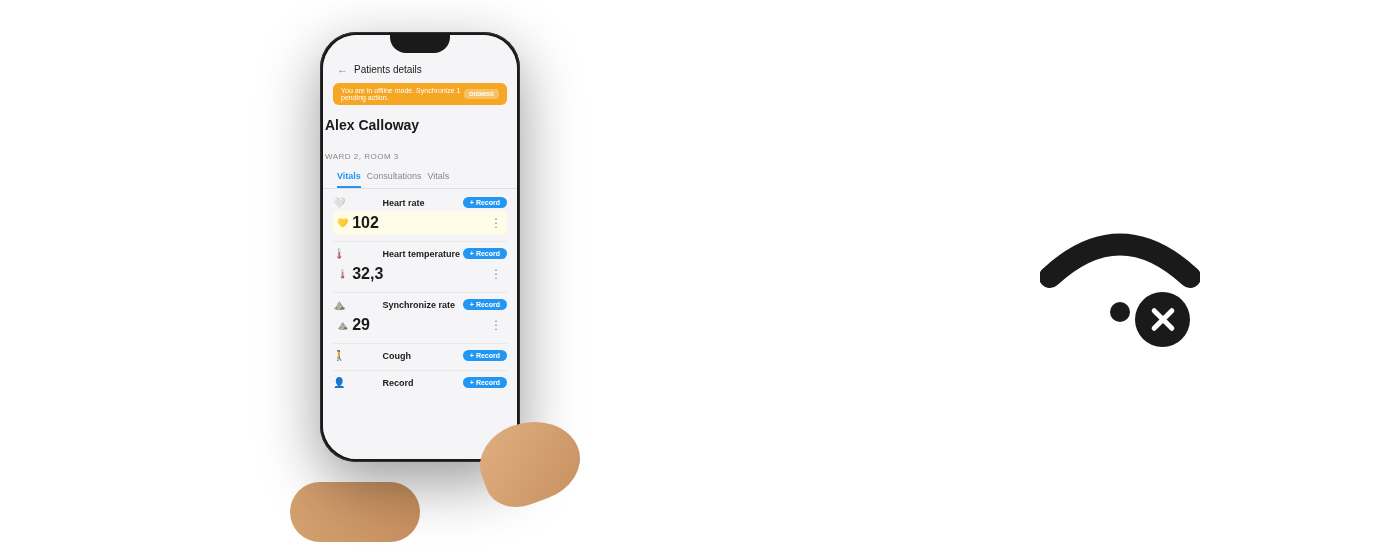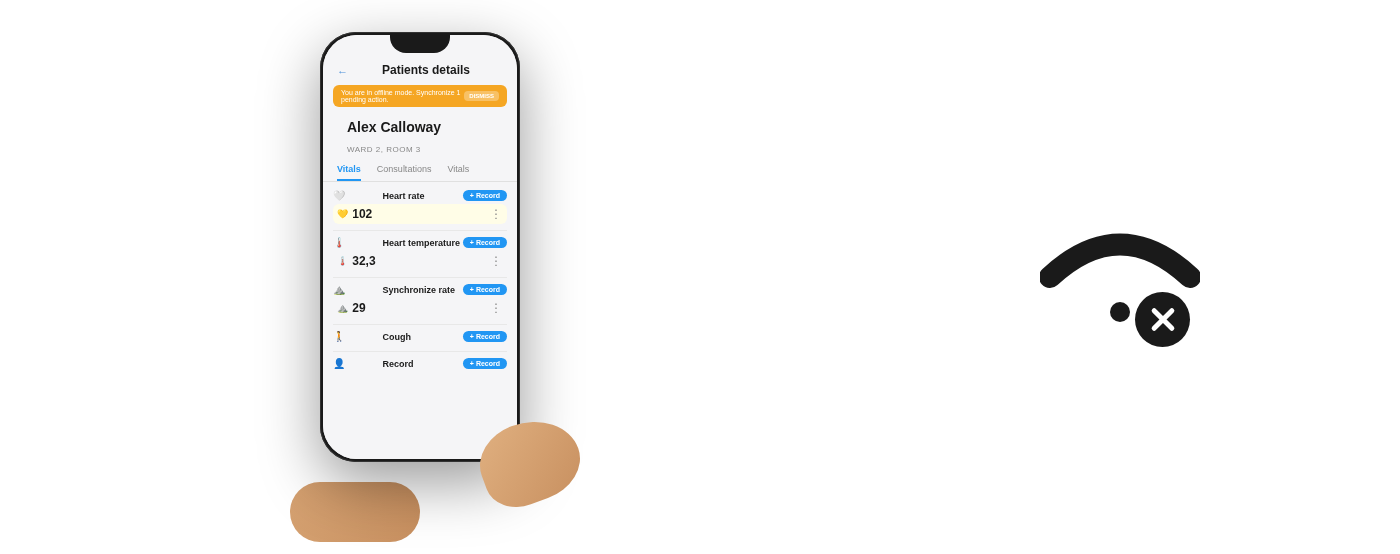--- a/index.html
+++ b/index.html
@@ -83,24 +83,23 @@
       gap: 6px;
     }
 
     .back-arrow {
       font-size: 11px;
       color: #4a90d9;
       font-weight: 600;
     }
 
     .header-title {
-      font-size: 12px;
-      font-weight: 700;
+      font-size: 10px;
+      font-weight: 400;
       color: #1a1a1a;
-      margin-left: 28px;
     }
 
     
     .offline-banner {
       background: #f5a623;
       margin: 4px 10px;
       border-radius: 6px;
       padding: 4px 8px;
       display: flex;
       justify-content: space-between;
@@ -117,41 +116,41 @@
       background: rgba(255,255,255,0.3);
       border-radius: 4px;
       padding: 2px 5px;
       font-size: 6px;
       color: white;
       font-weight: 600;
     }
 
     
     .patient-info {
-      padding: 8px 24px 4px;
+      padding: 8px 2px 4px;
     }
 
     .patient-name {
       font-size: 14px;
       font-weight: 700;
       color: #1a1a1a;
     }
 
     .patient-ward {
       font-size: 8px;
       color: #888;
       letter-spacing: 0.5px;
-      margin-top: 10px;
+      margin-top: 19px;
     }
 
     
     .tabs {
       display: flex;
       padding: 6px 14px 0;
-      gap: 16px;
+      gap: 6px;
       border-bottom: 1px solid #e0e0e0;
     }
 
     .tab {
       font-size: 9px;
       padding-bottom: 5px;
       color: #888;
       cursor: pointer;
     }
 
@@ -221,21 +220,21 @@
       display: flex;
       align-items: center;
       gap: 4px;
     }
 
     .vital-value-icon {
       font-size: 9px;
     }
 
     .vital-value {
-      font-size: 12px;
+      font-size: 16px;
       font-weight: 700;
       color: #1a1a1a;
     }
 
     .vital-value.highlighted {
       color: #1a1a1a;
     }
 
     .more-dots {
       font-size: 12px;

